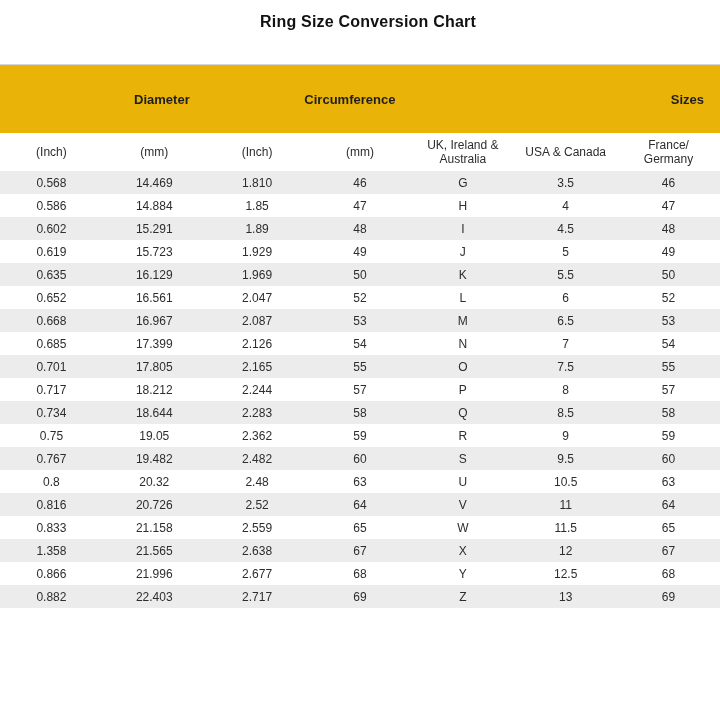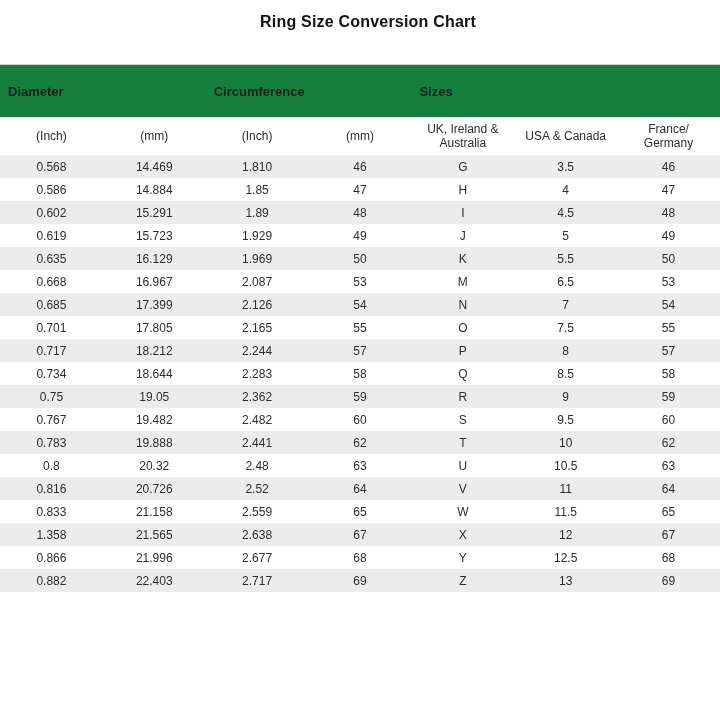--- a/index.html
+++ b/index.html
@@ -30,28 +30,28 @@
     margin-top: 33px;
     width: 720px;
     border-collapse: collapse;
     table-layout: fixed;
     font-size: 12px;
     color: #2d2d2d;
   }
   table.ring-table col { width: 102.857px; }
   
   tr.group-row th {
-    background: #15803d;
+    background: #eab308;
     height: 36px;
     font-size: 13px;
     font-weight: bold;
     color: #1f1f1f;
-    text-align: left;
+    text-align: right;
     vertical-align: middle;
-    padding: 8px;
+    padding: 16px;
     border-top: 1px solid #d6d6d6;
   }
   
   tr.sub-row th {
     background: #ffffff;
     height: 38px;
     font-size: 12px;
     font-weight: normal;
     color: #2d2d2d;
     text-align: center;
@@ -145,20 +145,29 @@
         <tr>
     <td>0.635</td>
     <td>16.129</td>
     <td>1.969</td>
     <td>50</td>
     <td>K</td>
     <td>5.5</td>
     <td>50</td>
   </tr>
         <tr>
+    <td>0.652</td>
+    <td>16.561</td>
+    <td>2.047</td>
+    <td>52</td>
+    <td>L</td>
+    <td>6</td>
+    <td>52</td>
+  </tr>
+        <tr>
     <td>0.668</td>
     <td>16.967</td>
     <td>2.087</td>
     <td>53</td>
     <td>M</td>
     <td>6.5</td>
     <td>53</td>
   </tr>
         <tr>
     <td>0.685</td>
@@ -208,29 +217,20 @@
         <tr>
     <td>0.767</td>
     <td>19.482</td>
     <td>2.482</td>
     <td>60</td>
     <td>S</td>
     <td>9.5</td>
     <td>60</td>
   </tr>
         <tr>
-    <td>0.783</td>
-    <td>19.888</td>
-    <td>2.441</td>
-    <td>62</td>
-    <td>T</td>
-    <td>10</td>
-    <td>62</td>
-  </tr>
-        <tr>
     <td>0.8</td>
     <td>20.32</td>
     <td>2.48</td>
     <td>63</td>
     <td>U</td>
     <td>10.5</td>
     <td>63</td>
   </tr>
         <tr>
     <td>0.816</td>

